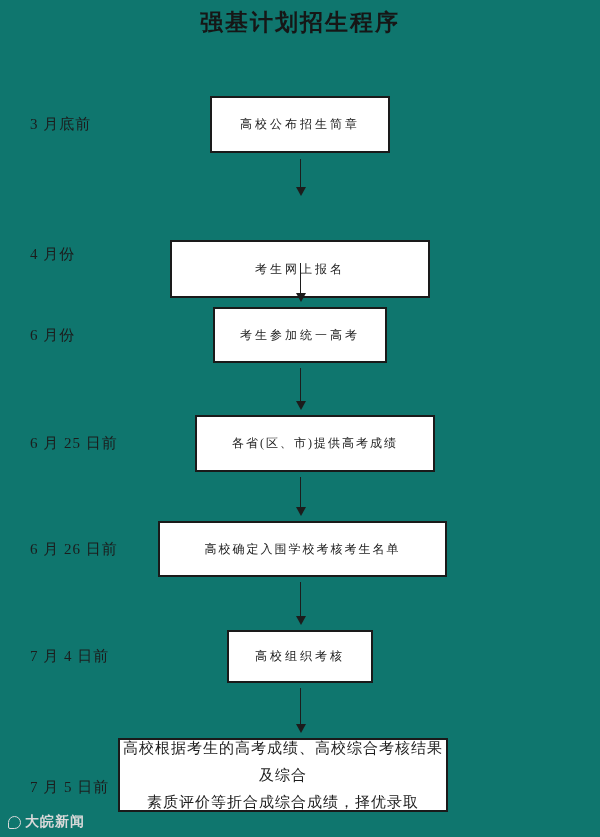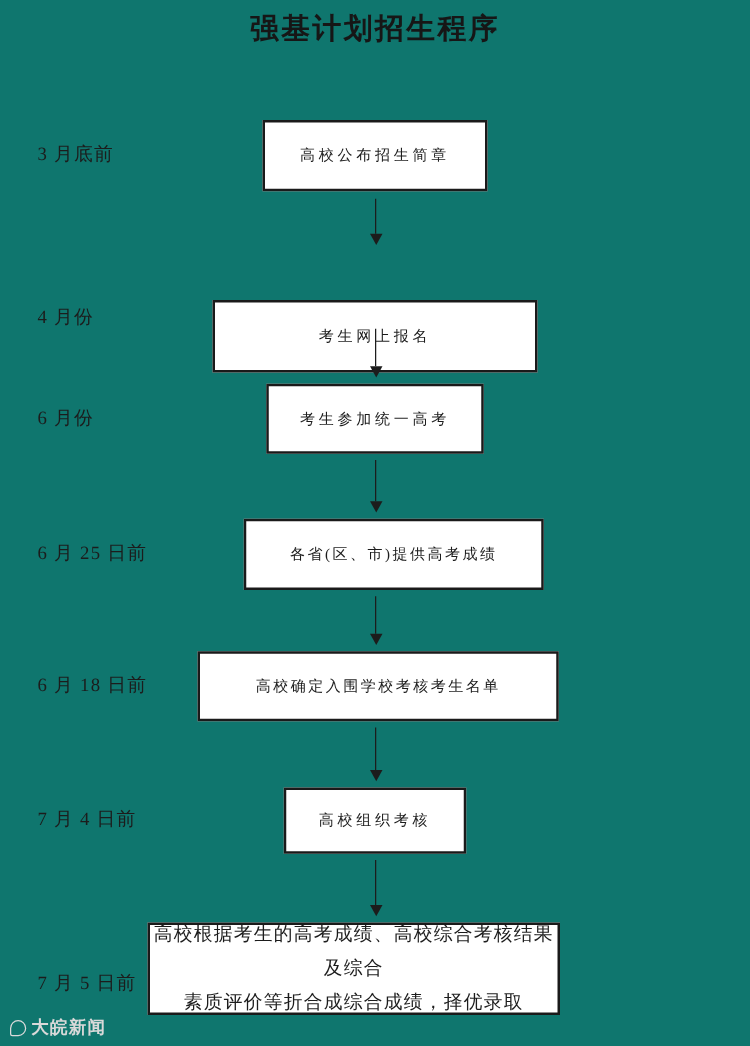--- a/index.html
+++ b/index.html
@@ -161,21 +161,21 @@
 
   <div class="date-label" id="label-4">6 月 25 日前</div>
   <div class="step-box small-gap" id="box-4">
     <span>各省(区、市)提供高考成绩</span>
   </div>
   <div class="arrow" id="arrow-4">
     <div class="stem"></div>
       <div class="head"></div>
   </div>
 
-  <div class="date-label" id="label-5">6 月 18 日前</div>
+  <div class="date-label" id="label-5">6 月 26 日前</div>
   <div class="step-box small-gap" id="box-5">
     <span>高校确定入围学校考核考生名单</span>
   </div>
   <div class="arrow" id="arrow-5">
     <div class="stem"></div>
       <div class="head"></div>
   </div>
 
   <div class="date-label" id="label-6">7 月 4 日前</div>
   <div class="step-box" id="box-6">

